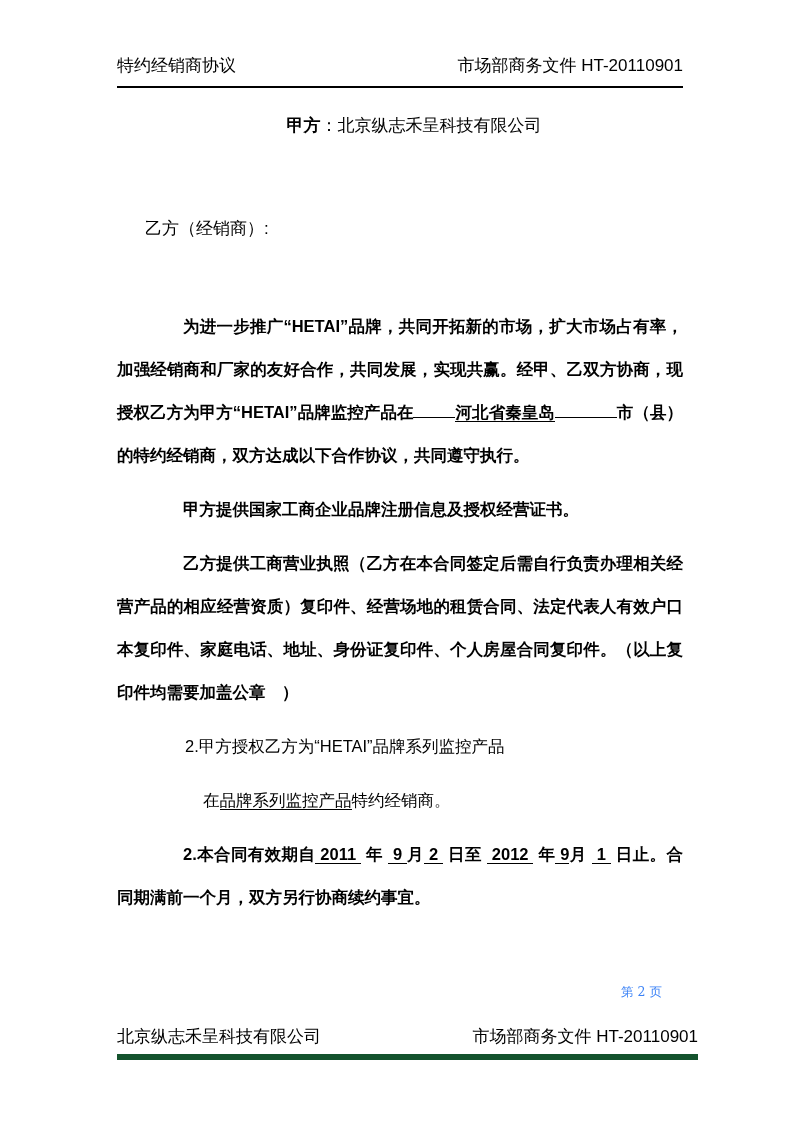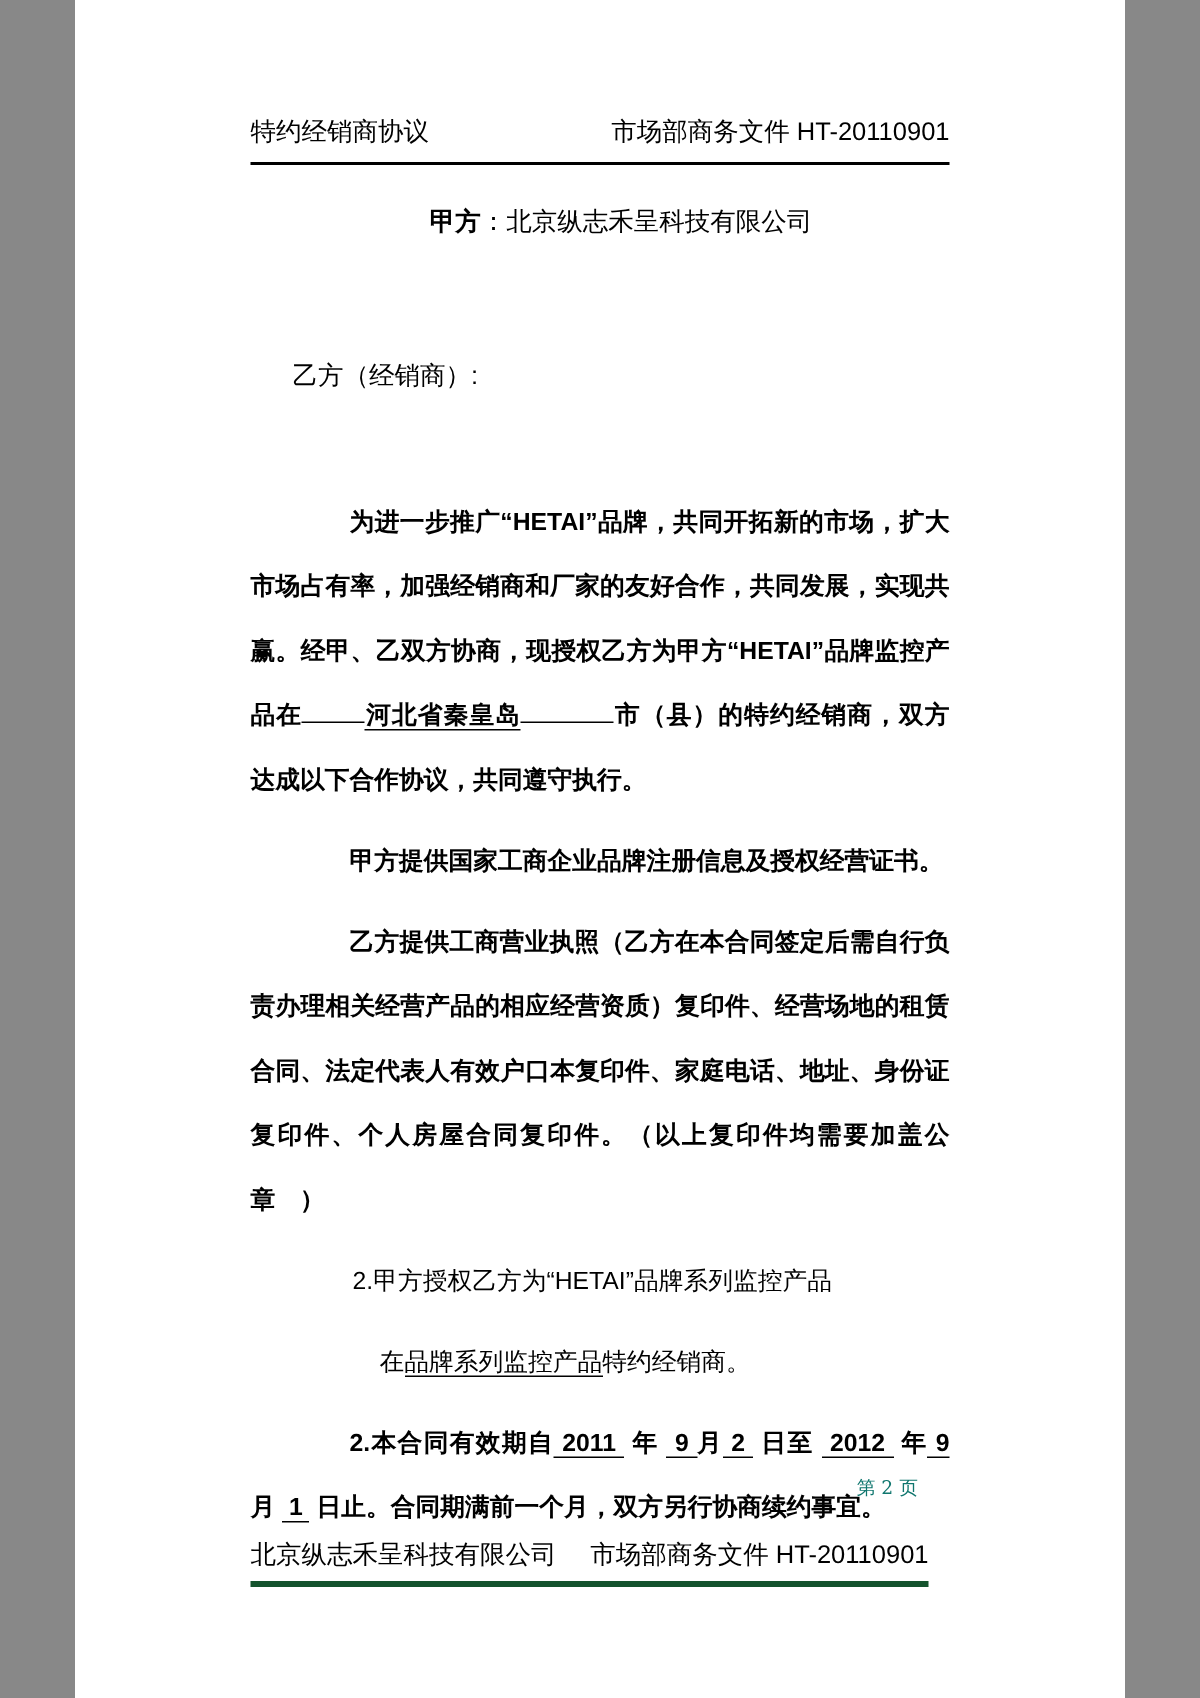--- a/index.html
+++ b/index.html
@@ -1,24 +1,24 @@
 <!DOCTYPE html>
 <html lang="zh"><head>
 <meta charset="utf-8">
 <style>
   html,body{margin:0;padding:0;background:#888;}
   .page{
     position:relative;
-    width:700px;height:1132px;
+    width:800px;height:1132px;
     margin:0 auto;
     background:#ffffff;
     color:#000;
     font-family:"Liberation Sans","DejaVu Sans",sans-serif;
     box-sizing:border-box;
-    padding:77px 117px 0 117px;
+    padding:55px 117px 0 117px;
     overflow:hidden;
   }
   
   .hdr{
     display:flex;justify-content:space-between;align-items:flex-end;
     font-size:17px;line-height:22px;
     padding-bottom:9px;border-bottom:2px solid #000;
   }
   
   .p-party{margin:0 0 0 28px;font-size:17px;line-height:22px;}
@@ -40,27 +40,27 @@
   .ind86{text-indent:86px;}
   .h-bold{font-weight:bold;}
   .u{border-bottom:1px solid #000;}
   .blank{display:inline-block;height:1em;vertical-align:baseline;}
   .blank.w1{width:42px;}
   .blank.w2{width:62px;}
   
   .pagenum{
     position:absolute;top:984px;right:138px;
     font-family:"DejaVu Serif","Liberation Serif",serif;
-    font-size:12.5px;line-height:16px;color:#0f766e;
+    font-size:12.5px;line-height:16px;color:#3b82f6;
   }
   .ftr{
-    position:absolute;left:117px;right:131px;top:1026px;
+    position:absolute;left:117px;right:102px;top:1026px;
     display:flex;justify-content:space-between;
     font-size:17px;line-height:22px;
-    padding-bottom:6px;border-bottom:4px solid #14532d;
+    padding-bottom:6px;border-bottom:6px solid #14532d;
   }
 </style>
 </head>
 <body>
 
 <div class="page">
 
   <div class="hdr">
       <span>特约经销商协议</span>
       <span>市场部商务文件 HT-20110901</span>

